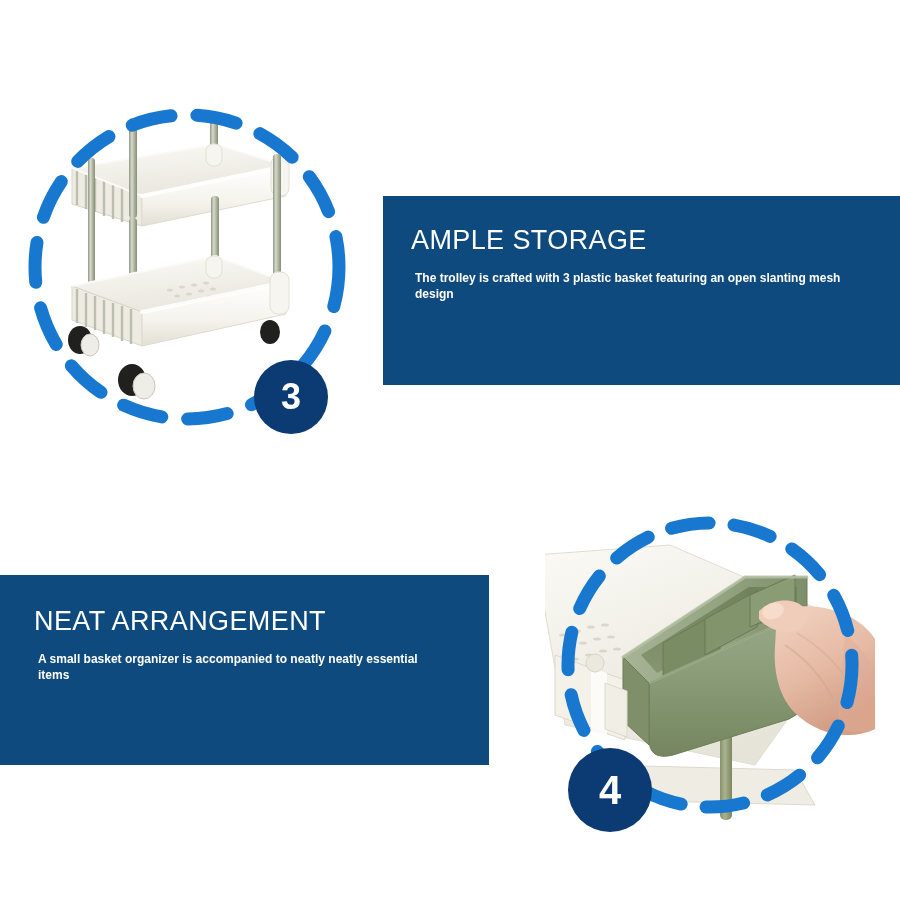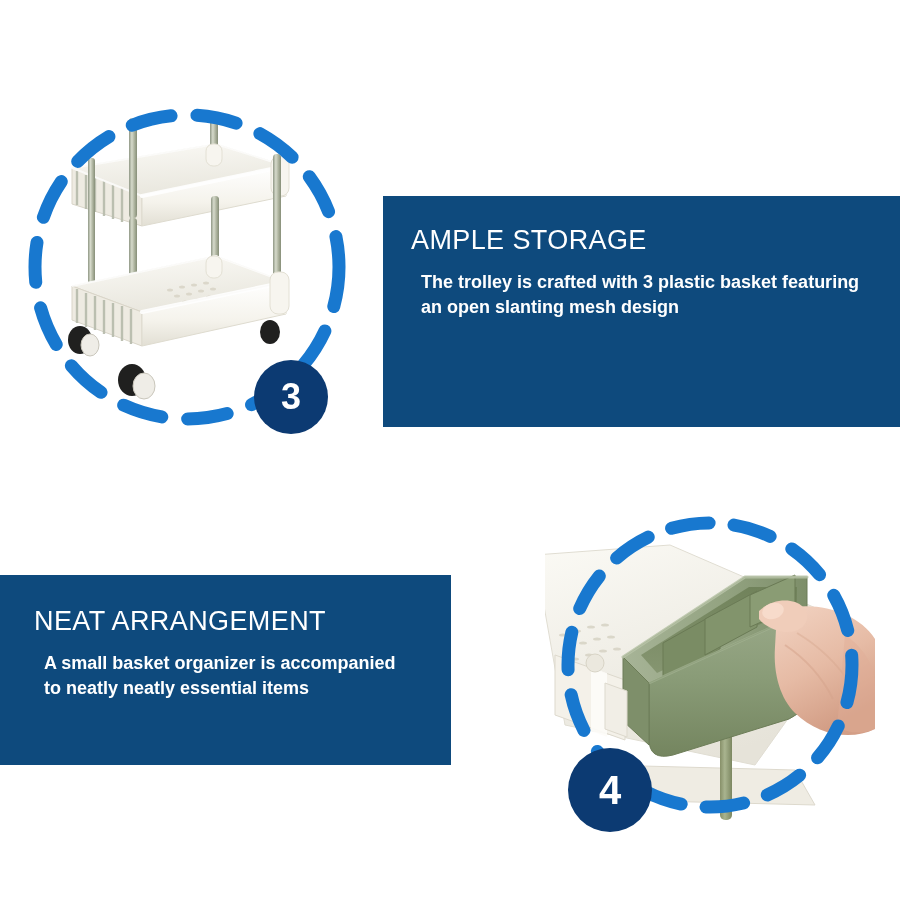--- a/index.html
+++ b/index.html
@@ -21,45 +21,45 @@
   
   .info-panel {
     position: absolute;
     background: #0e4a7d;
     box-sizing: border-box;
   }
   #panel-ample {
     left: 383px;
     top: 196px;
     width: 517px;
-    height: 231px;
+    height: 189px;
     padding: 30px 28px 0 28px;
   }
   #panel-neat {
     left: 0px;
     top: 575px;
-    width: 451px;
+    width: 489px;
     height: 190px;
     padding: 32px 34px 0 34px;
   }
   .panel-title {
     color: #ffffff;
     font-size: 27px;
     font-weight: 400;
     letter-spacing: 0.4px;
     line-height: 1.1;
     margin: 0 0 14px 0;
     white-space: nowrap;
   }
   .panel-body {
     color: #ffffff;
-    font-size: 18px;
+    font-size: 12px;
     font-weight: bold;
     line-height: 1.38;
-    margin: 10px;
+    margin: 4px;
   }
 
   
   .ring {
     position: absolute;
   }
   .ring svg { display: block; }
 
   
   .badge {

